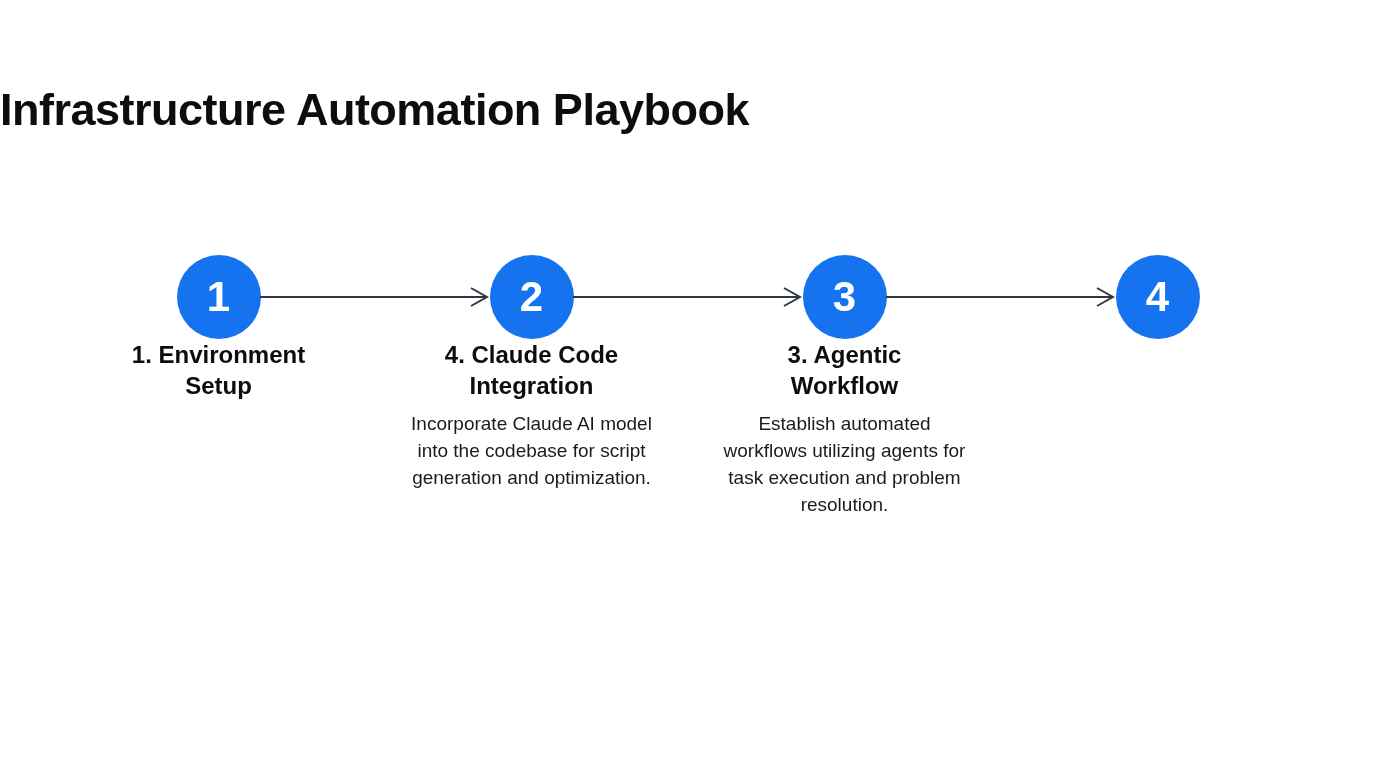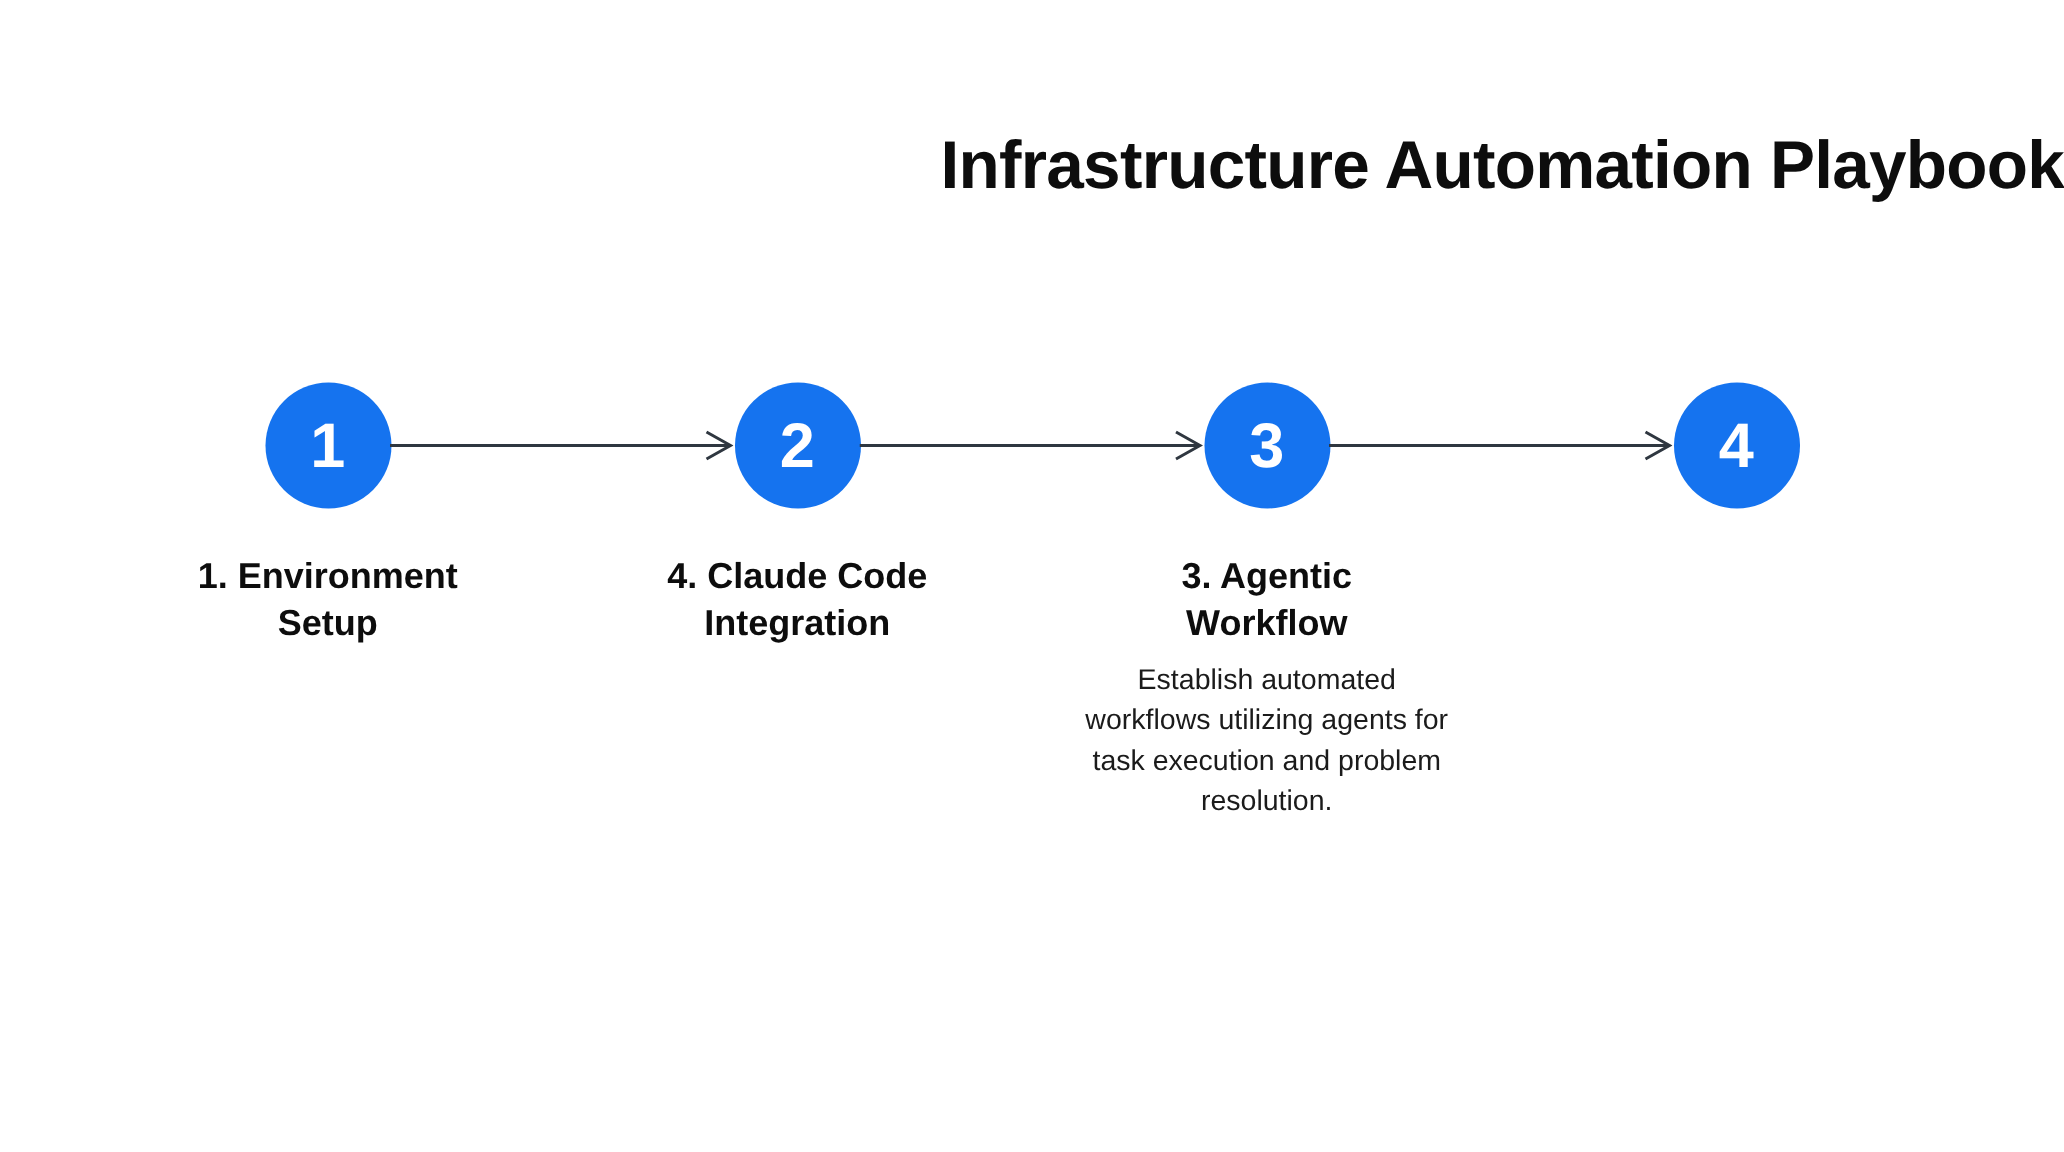--- a/index.html
+++ b/index.html
@@ -16,21 +16,21 @@
     width:1376px;
     height:768px;
     background:#ffffff;
     overflow:hidden;
   }
   .page-title{
     position:absolute;
     top:84px;
     left:0;
     width:100%;
-    text-align:right;
+    text-align:left;
     font-size:45px;
     font-weight:bold;
     letter-spacing:-0.5px;
     color:var(--heading);
   }
   .steps-row{
     position:absolute;
     top:255px;
     left:62px;
     width:1252px;
@@ -49,21 +49,20 @@
     background:var(--accent);
     color:#ffffff;
     font-size:42px;
     font-weight:bold;
     display:flex;
     align-items:center;
     justify-content:center;
     line-height:1;
   }
   .step-title{
-    margin-top:30px;
     max-width:205px;
     text-align:center;
     font-size:24px;
     font-weight:bold;
     line-height:31px;
     color:var(--heading);
   }
   .step-desc{
     margin-top:9px;
     max-width:252px;
@@ -97,20 +96,21 @@
         <span>1</span>
       </div>
       <div class="step-title">1. Environment Setup</div>
     </div>
 
     <div class="step">
       <div class="circle">
         <span>2</span>
       </div>
       <div class="step-title">4. Claude Code Integration</div>
+      <div class="step-desc">Incorporate Claude AI model into the codebase for script generation and optimization.</div>
     </div>
 
     <div class="step">
       <div class="circle">
         <span>3</span>
       </div>
       <div class="step-title">3. Agentic Workflow</div>
       <div class="step-desc">Establish automated workflows utilizing agents for task execution and problem resolution.</div>
     </div>
 

